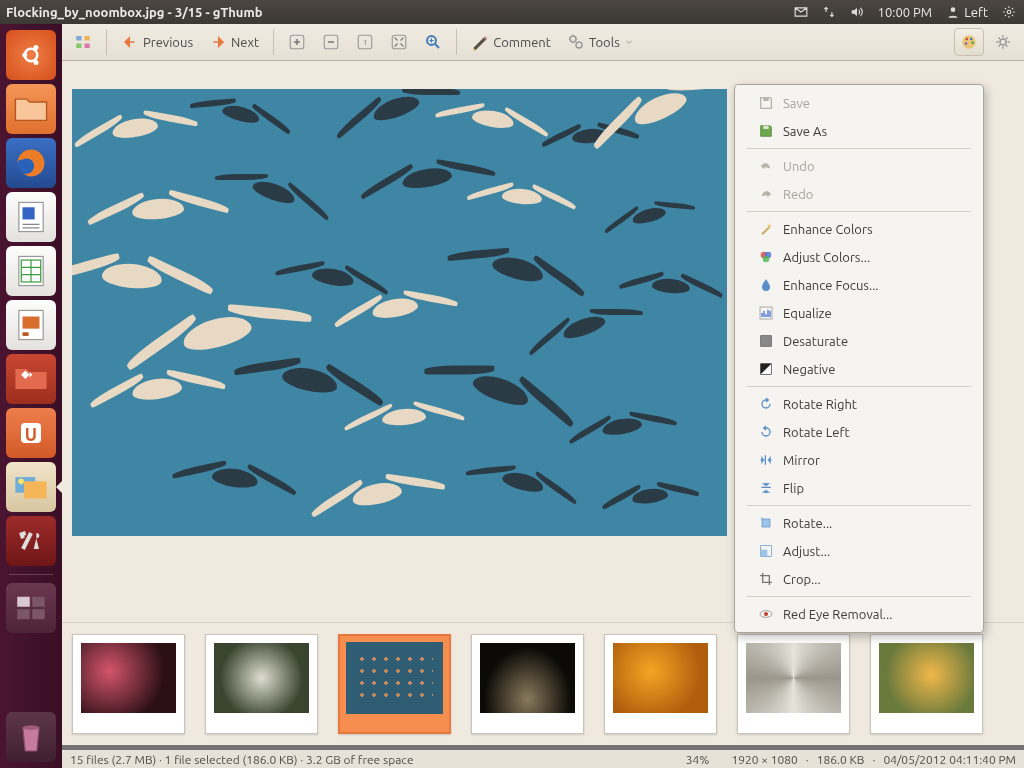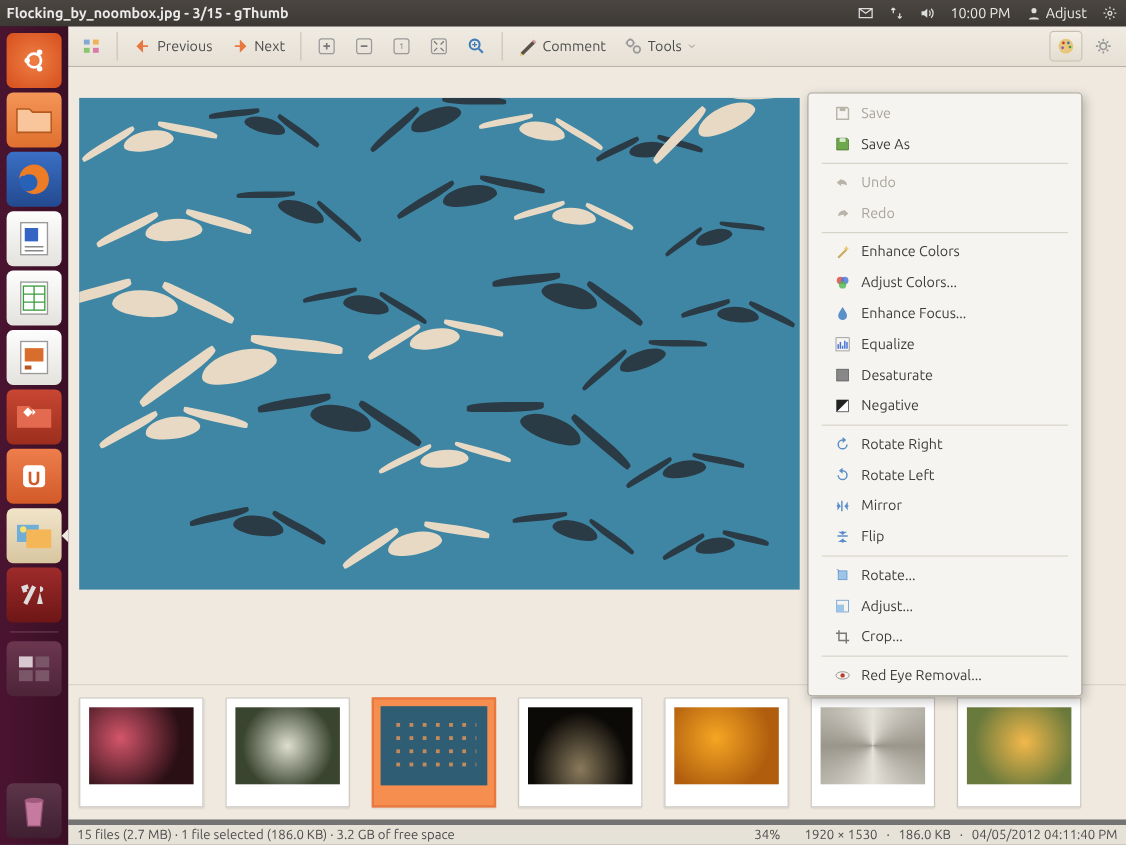--- a/index.html
+++ b/index.html
@@ -232,21 +232,21 @@
         <path d="M3 9h4l5-4v14l-5-4H3z" fill="#ddd"></path>
         <path d="M15 8c2 2 2 6 0 8 M18 5c4 4 4 10 0 14" stroke="#ddd" stroke-width="2" fill="none"></path>
       </svg>
   </span>
   <span class="indicator" style="font-weight:normal">10:00 PM</span>
   <span class="indicator">
     <svg viewBox="0 0 24 24" style="margin-right:4px">
         <circle cx="12" cy="8" r="4" fill="#ddd"></circle>
         <path d="M4 22c0-5 16-5 16 0" fill="#ddd"></path>
       </svg>
-    <span>Adjust</span>
+    <span>Left</span>
   </span>
   <span class="indicator">
     <svg viewBox="0 0 24 24">
         <circle cx="12" cy="12" r="3" fill="none" stroke="#ddd" stroke-width="2"></circle>
         <path d="M12 2v3M12 19v3M2 12h3M19 12h3M5 5l2 2M17 17l2 2M19 5l-2 2M7 17l-2 2" stroke="#ddd" stroke-width="2"></path>
       </svg>
   </span>
 </div>
 
 <div class="launcher">
@@ -484,21 +484,21 @@
       </div>
     <div class="thumb">
         <div class="timg" style="background:radial-gradient(circle at 55% 45%,#f2b84b,#6a7a3c 70%)"></div>
       </div>
   </div>
 
   <div class="status">
     <span>15 files (2.7 MB) · 1 file selected (186.0 KB) · 3.2 GB of free space</span>
     <span class="sspacer"></span>
     <span class="sg">34%</span>
-    <span class="sg">1920 × 1530</span>
+    <span class="sg">1920 × 1080</span>
     <span>·</span>
     <span>186.0 KB</span>
     <span>·</span>
     <span>04/05/2012 04:11:40 PM</span>
   </div>
 
   <div class="dropdown">
     <div class="mi disabled">
       <span class="micn">
           <svg viewBox="0 0 24 24">

